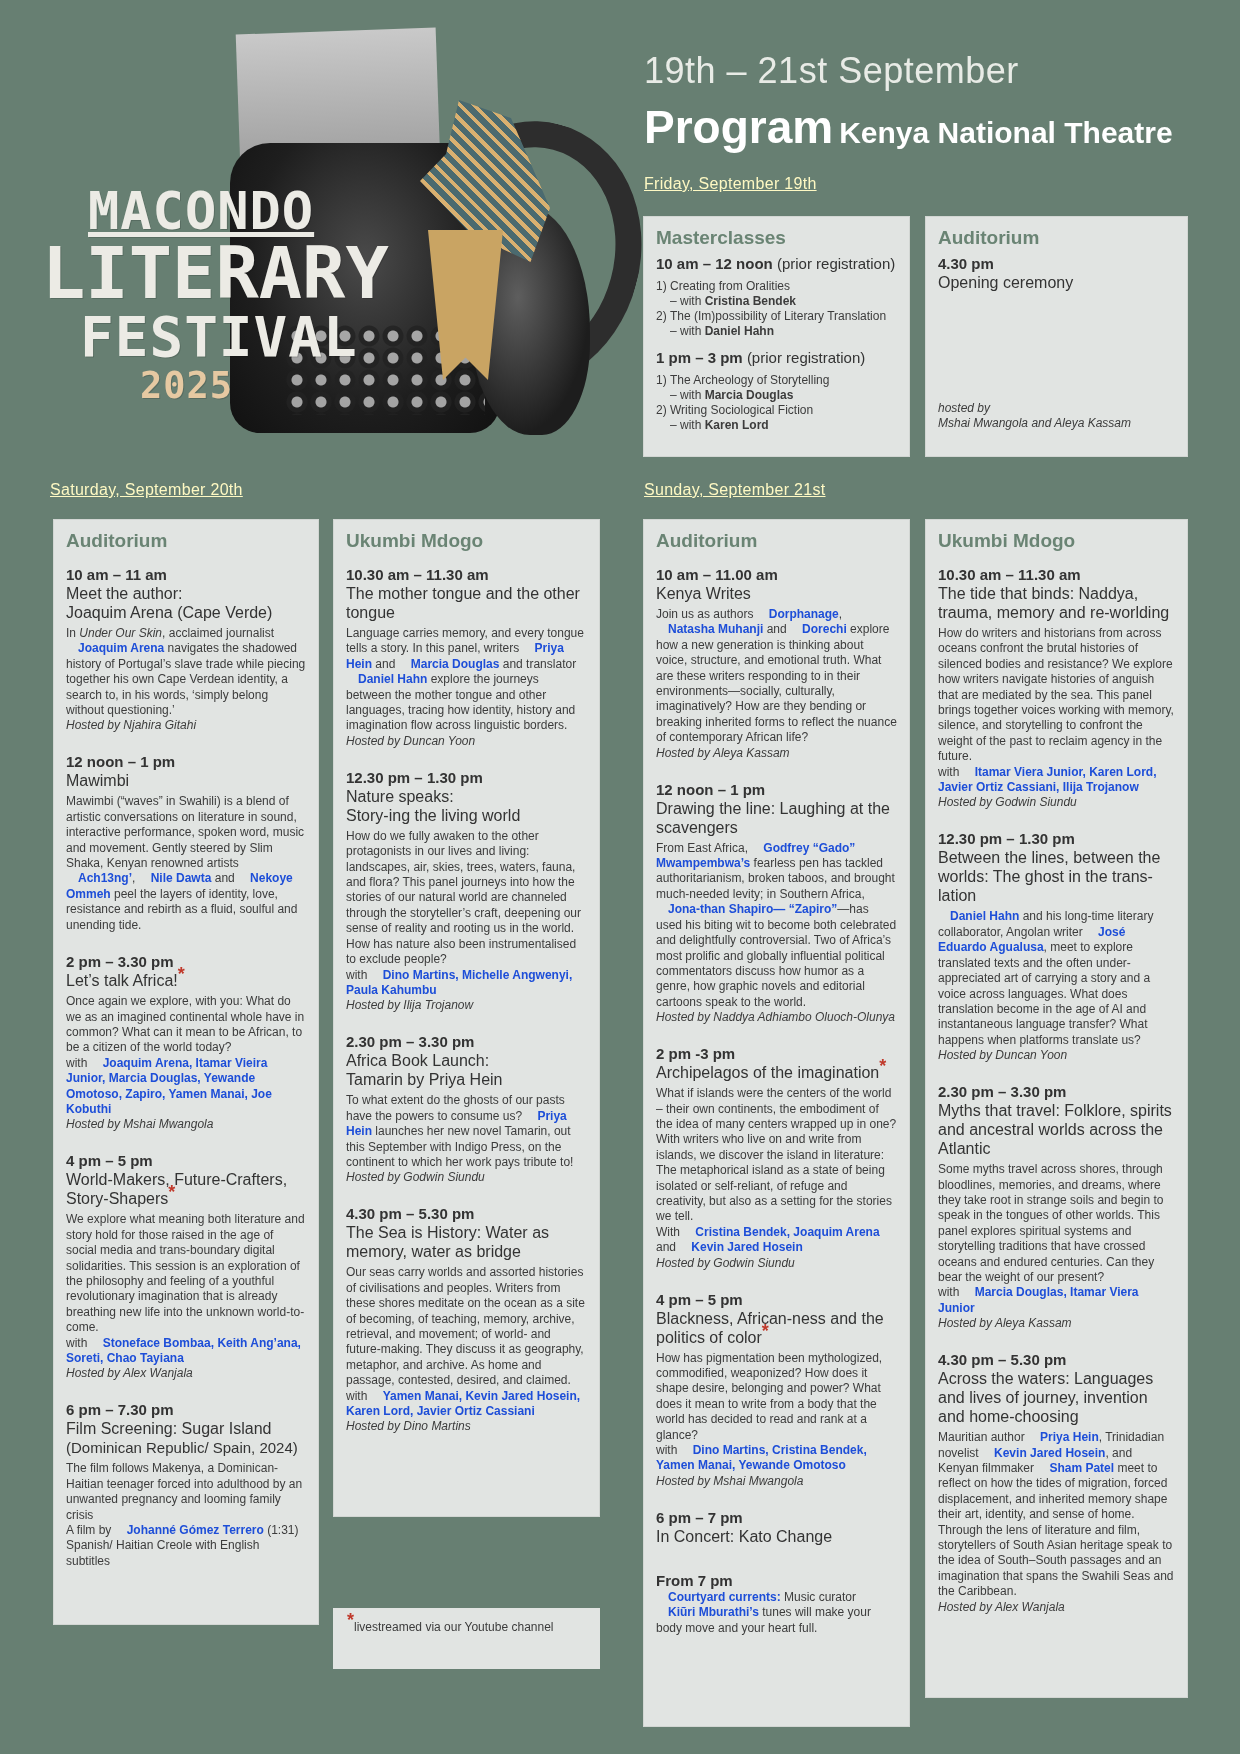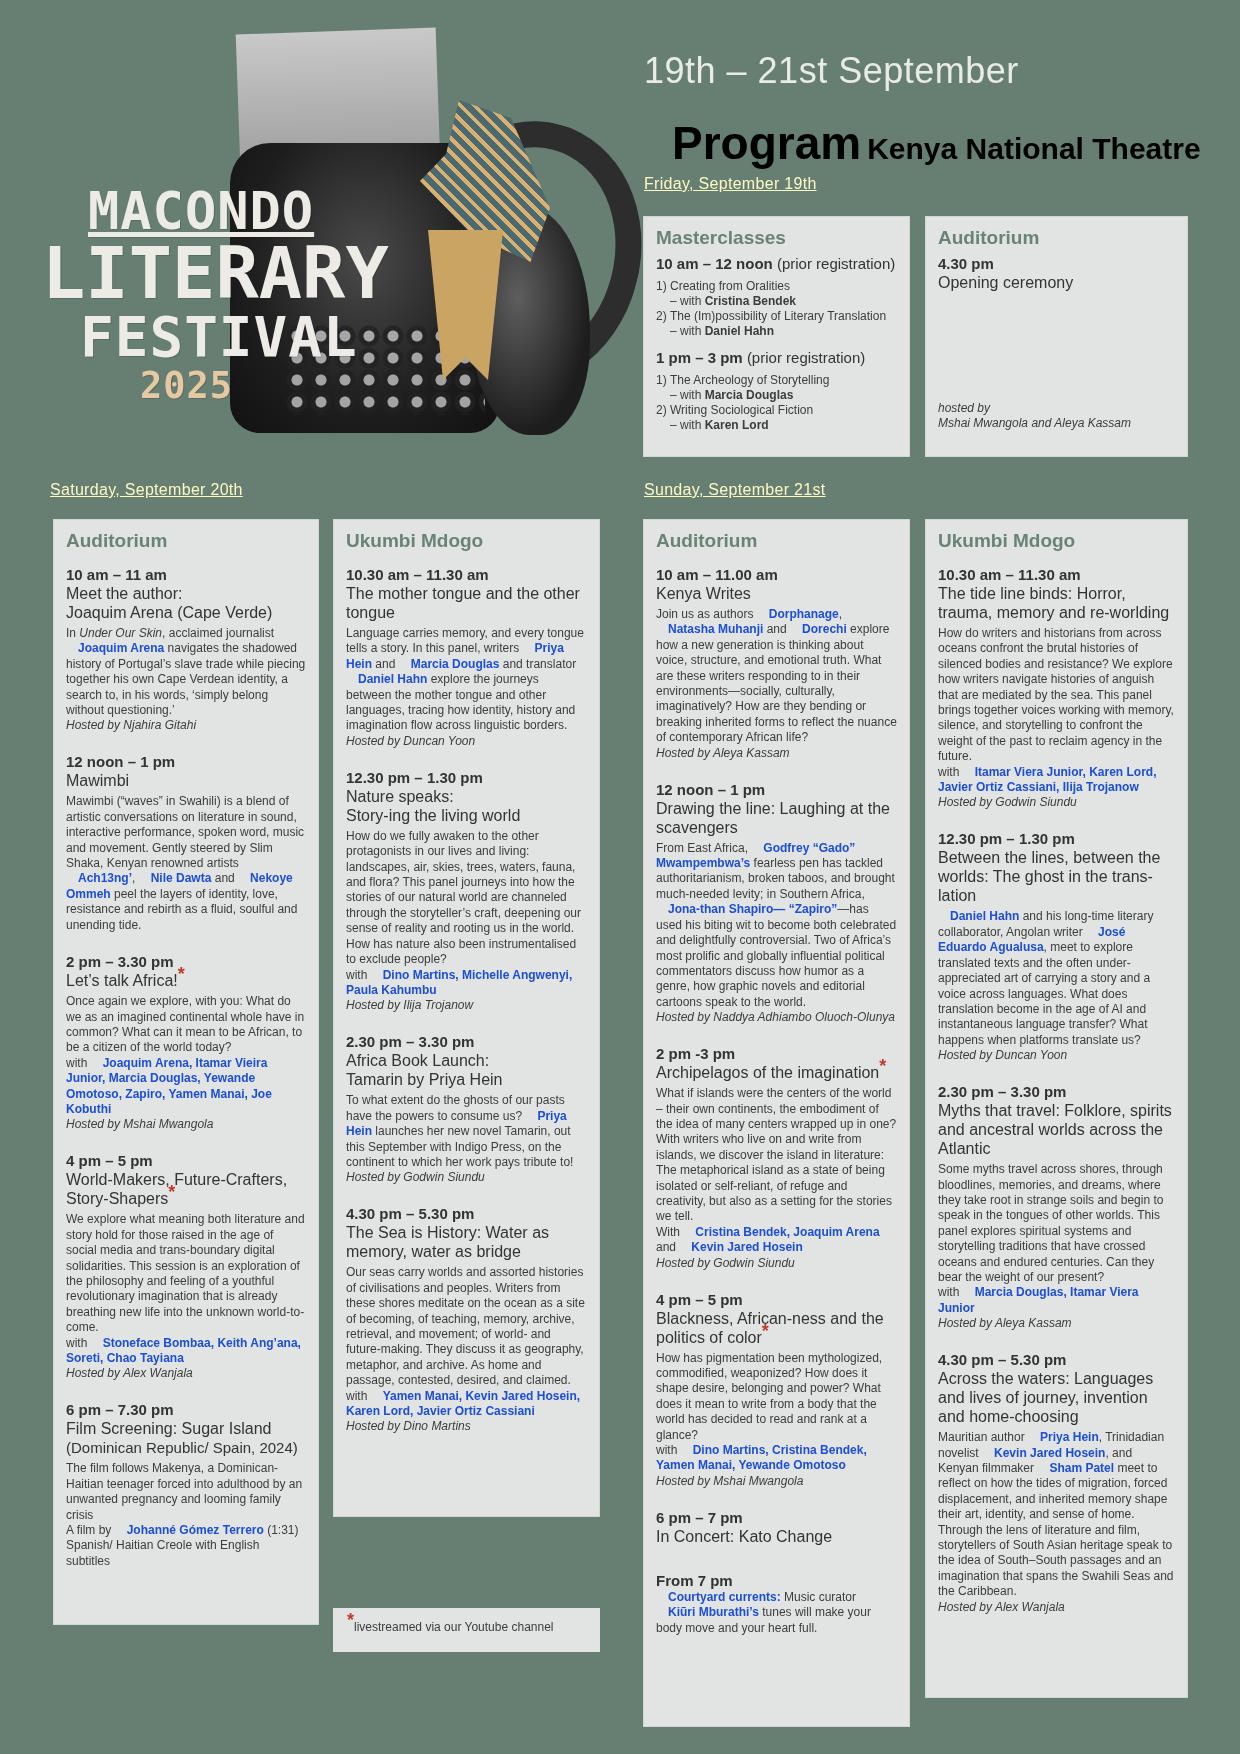--- a/index.html
+++ b/index.html
@@ -16,21 +16,21 @@
   .art .mask { position: absolute; left: 380px; top: 75px; width: 130px; height: 180px; background: repeating-linear-gradient(45deg,#d9b070 0 4px,#4b6a6f 4px 10px); clip-path: polygon(30% 0,70% 10%,100% 60%,85% 90%,40% 75%,0 45%,20% 30%); }
   .art .blade { position: absolute; left: 388px; top: 205px; width: 75px; height: 150px; background: #c9a463; clip-path: polygon(0 0,100% 0,80% 100%,50% 85%,20% 100%); }
   .art .title { position: absolute; left: 2px; font-family: "DejaVu Sans Mono", "Liberation Mono", monospace; font-weight: bold; color: #ecebe5; letter-spacing: 1px; line-height: 1; text-shadow: 1px 1px 0 rgba(0,0,0,.15); }
   .art .t1 { left: 48px; top: 160px; font-size: 52px; text-decoration: underline; }
   .art .t2 { left: 2px; top: 212px; font-size: 72px; letter-spacing: 0; }
   .art .t3 { left: 40px; top: 284px; font-size: 56px; }
   .art .t4 { left: 100px; top: 342px; font-size: 37px; color: #e6c9a2; }
 
   
   .hdr-dates { position: absolute; left: 644px; top: 50px; font-size: 36px; font-weight: normal; color: #e8ebe6; letter-spacing: .5px; }
-  .hdr-prog { position: absolute; left: 672px; top: 100px; color: #000000; font-weight: bold; white-space: nowrap; margin-top: 16px; }
+  .hdr-prog { position: absolute; left: 644px; top: 100px; color: #ffffff; font-weight: bold; white-space: nowrap; }
   .hdr-prog .big { font-size: 46px; }
   .hdr-prog .venue { font-size: 30px; margin-left: 6px; }
 
   .day-title { position: absolute; font-size: 16px; color: #fef9c3; letter-spacing: .3px; text-decoration: underline; }
 
   .box { position: absolute; background: #e1e4e2; padding: 10px 12px 10px 12px; border: 1px solid #d2d6d3; }
   .box-head { font-size: 19px; font-weight: bold; color: #6a8474; margin-bottom: 14px; }
   .ev { margin-bottom: 20px; }
   .ev:last-child { margin-bottom: 0; }
   .time { font-size: 15px; font-weight: bold; color: #333; line-height: 18px; }
@@ -38,21 +38,21 @@
   .desc { font-size: 12px; line-height: 15.4px; color: #3c3c3c; }
   .desc b { color: #1d4ed8; padding-left: 12px; }
   .host { font-size: 12px; font-style: italic; color: #3c3c3c; line-height: 15px; }
   .star { color: #c0392b; font-size: 18px; vertical-align: super; line-height: 0; font-weight: bold; }
   .reg { font-weight: normal; }
 
   .mc-list { font-size: 12px; line-height: 15px; color: #3c3c3c; margin: 6px 0 10px 0; list-style: none; }
   .mc-list li { padding-left: 14px; position: relative; }
   .mc-list li .n { position: absolute; left: 0; }
 
-  .note { position: absolute; left: 333px; top: 1608px; width: 267px; height: 44px; background: #e1e4e2; padding: 12px 14px; font-size: 12px; color: #3c3c3c; }
+  .note { position: absolute; left: 333px; top: 1608px; width: 267px; height: 61px; background: #e1e4e2; padding: 12px 14px; font-size: 12px; color: #3c3c3c; }
 </style>
 </head>
 <body>
 
 <div class="art">
   <div class="paper"></div>
   <div class="ring"></div>
   <div class="typewriter"></div>
   <div class="keys"></div>
   <div class="head"></div>
@@ -224,21 +224,21 @@
     <div class="time">From 7 pm</div>
     <div class="desc"><b>Courtyard currents:</b><span> Music curator </span><b>Kiũri Mburathi’s</b><span> tunes will make your body move and your heart full.</span></div>
   </div>
 </div>
 
 <div class="box" style="left:925px; top:519px; width:263px; height:1179px;">
   <div class="box-head">Ukumbi Mdogo</div>
 
   <div class="ev">
     <div class="time">10.30 am – 11.30 am</div>
-    <div class="etitle">The tide line binds: Horror, trauma, memory and re-worlding</div>
+    <div class="etitle">The tide that binds: Naddya, trauma, memory and re-worlding</div>
     <div class="desc">How do writers and historians from across oceans confront the brutal histories of silenced bodies and resistance? We explore how writers navigate histories of anguish that are mediated by the sea. This panel brings together voices working with memory, silence, and storytelling to confront the weight of the past to reclaim agency in the future.</div>
     <div class="desc"><span>with </span><b>Itamar Viera Junior, Karen Lord, Javier Ortiz Cassiani, Ilija Trojanow</b></div>
     <div class="host">Hosted by Godwin Siundu</div>
   </div>
 
   <div class="ev">
     <div class="time">12.30 pm – 1.30 pm</div>
     <div class="etitle">Between the lines, between the worlds: The ghost in the trans-lation</div>
     <div class="desc"><b>Daniel Hahn</b><span> and his long-time literary collaborator, Angolan writer </span><b>José Eduardo Agualusa</b><span>, meet to explore translated texts and the often under-appreciated art of carrying a story and a voice across languages. What does translation become in the age of AI and instantaneous language transfer? What happens when platforms translate us?</span></div>
     <div class="host">Hosted by Duncan Yoon</div>

